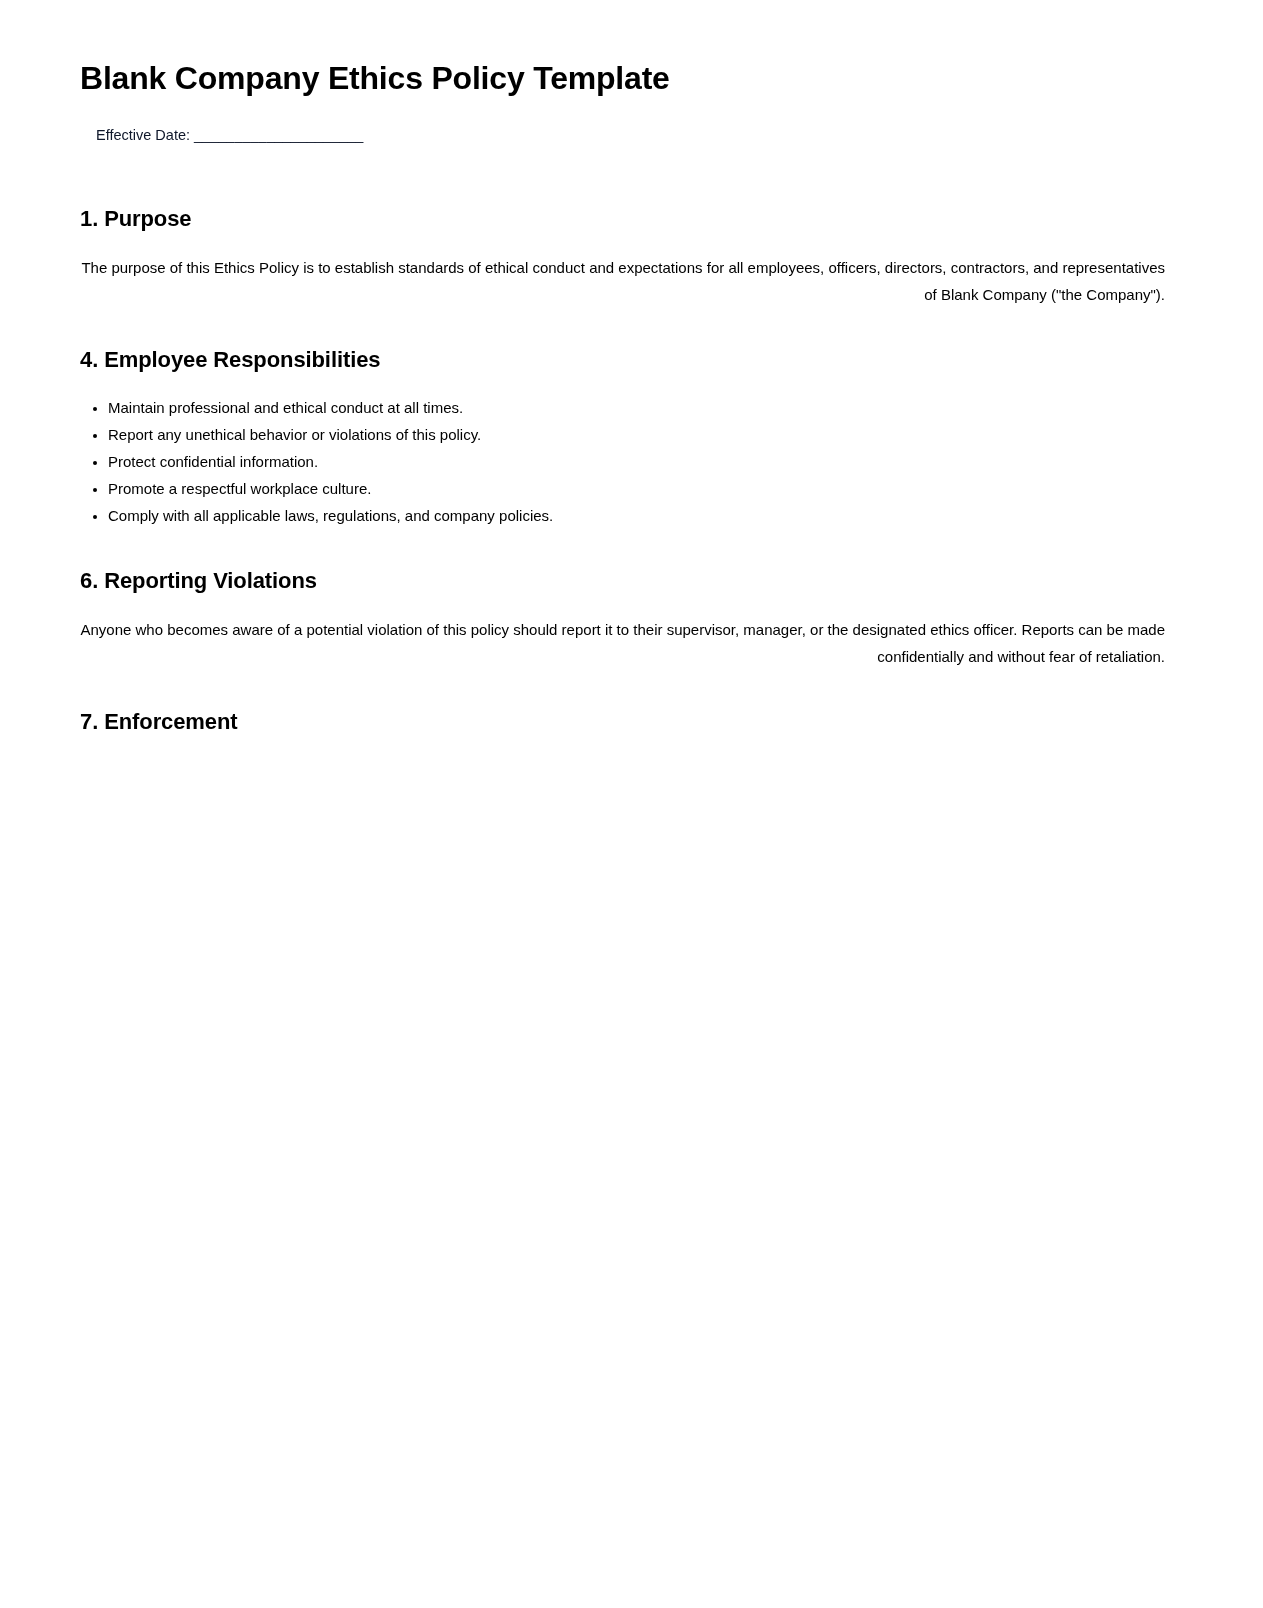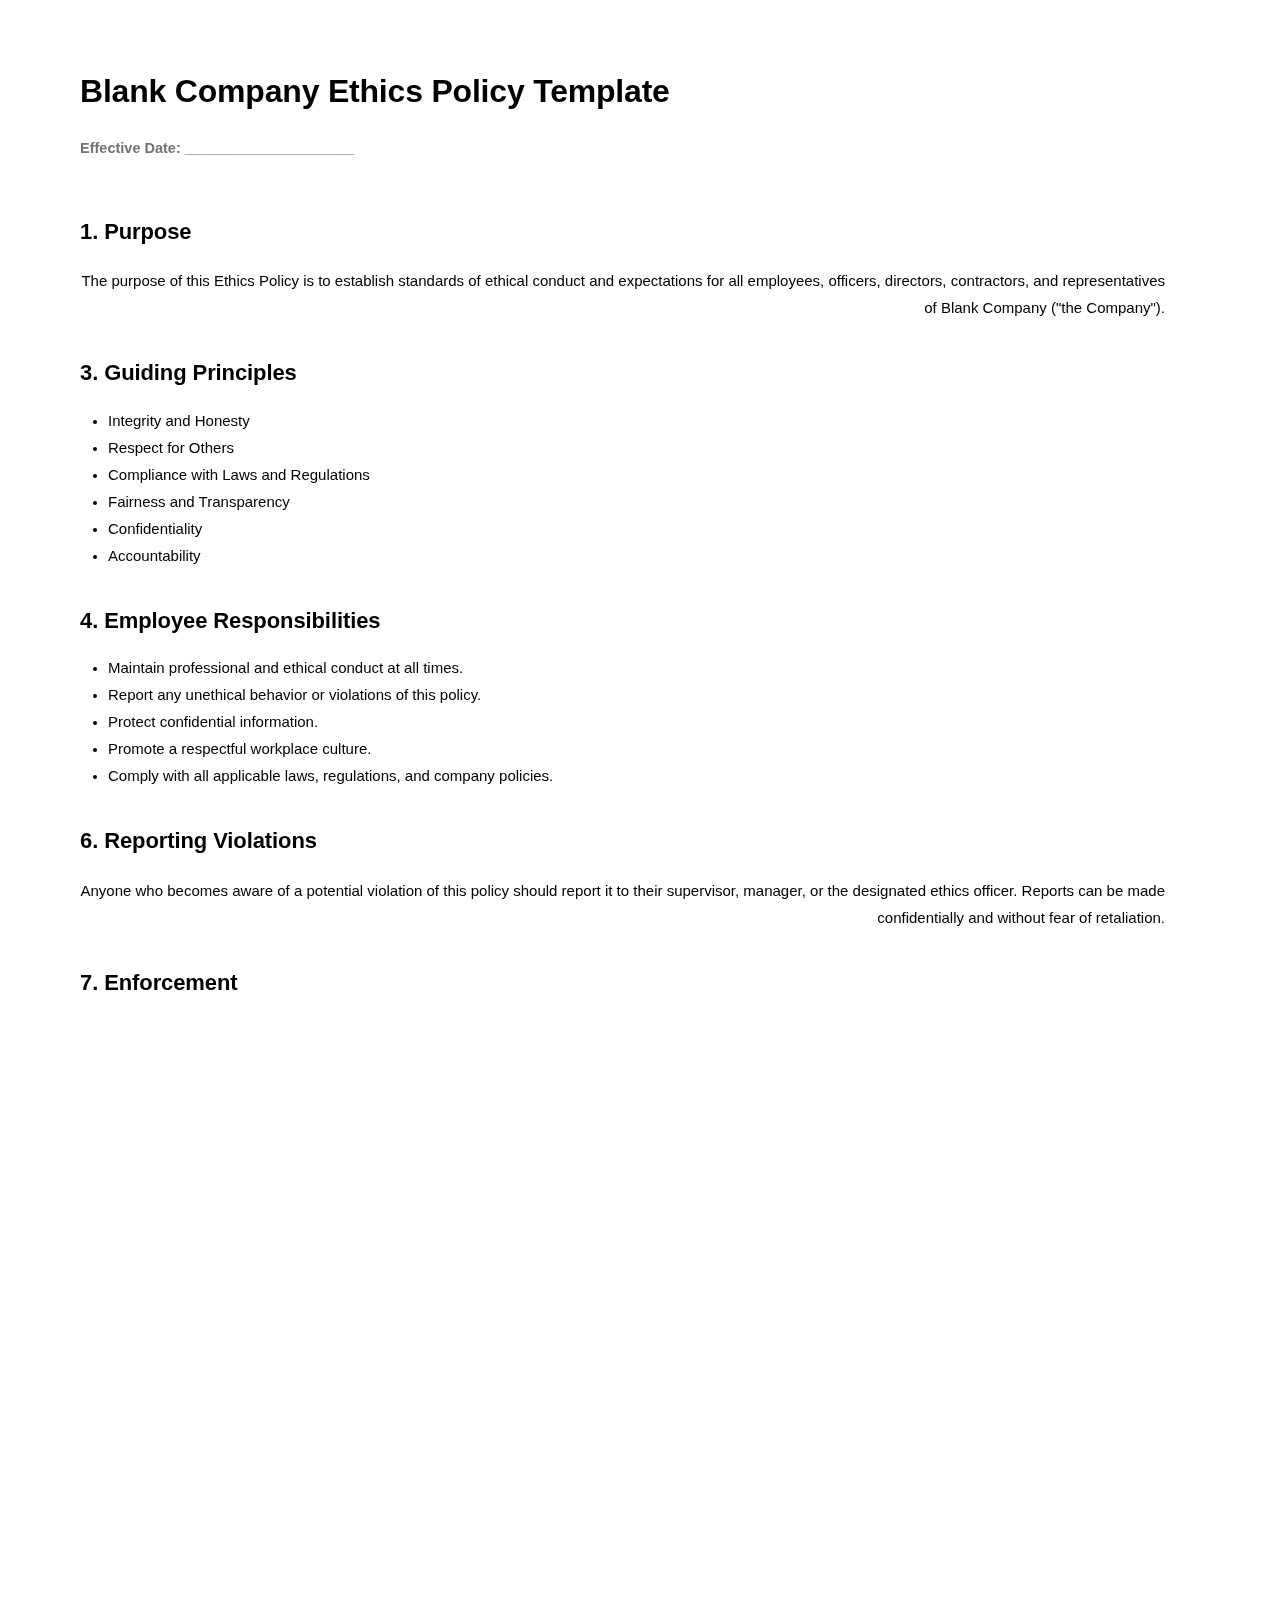--- a/index.html
+++ b/index.html
@@ -14,21 +14,21 @@
     overflow: hidden;
     font-family: "Liberation Sans", "DejaVu Sans", sans-serif;
     color: #000000;
     -webkit-font-smoothing: antialiased;
   }
 
   
   #doc-viewport {
     position: absolute;
     left: 0;
-    top: 16px;
+    top: 3px;
     width: 1263px;
     height: 1291px;
     overflow: hidden;
     background: #ffffff;
   }
 
   #doc-page {
     position: relative;
     width: 1263px;
     padding: 0 80px 0 80px;
@@ -44,25 +44,25 @@
     margin: 0;
     padding-top: 56px;
     color: #000;
   }
 
   .meta-block {
     margin-top: 30px;
   }
   .meta-line {
     font-size: 14.5px;
-    font-weight: bold;
+    font-weight: normal;
     line-height: 1.2;
-    margin: 0 0 22px 0;
+    margin: 0 0 22px 16px;
     white-space: pre;
-    color: #737373;
+    color: #0f172a;
   }
 
   h2.section-heading {
     font-size: 22px;
     font-weight: bold;
     line-height: 1.25;
     letter-spacing: -0.1px;
     margin: 0;
     padding-top: 38px;
     padding-bottom: 0;
@@ -107,31 +107,20 @@
     <div class="meta-block">
       <p class="meta-line">Effective Date: _____________________</p>
     </div>
 
     <section class="section-block">
       <h2 class="section-heading">1. Purpose</h2>
       <p class="section-body">The purpose of this Ethics Policy is to establish standards of ethical conduct and expectations for all employees, officers, directors, contractors, and representatives of Blank Company ("the Company").</p>
     </section>
 
 
-    <section class="section-block">
-      <h2 class="section-heading">3. Guiding Principles</h2>
-      <ul class="section-list">
-        <li>Integrity and Honesty</li>
-        <li>Respect for Others</li>
-        <li>Compliance with Laws and Regulations</li>
-        <li>Fairness and Transparency</li>
-        <li>Confidentiality</li>
-        <li>Accountability</li>
-      </ul>
-    </section>
 
     <section class="section-block">
       <h2 class="section-heading">4. Employee Responsibilities</h2>
       <ul class="section-list">
         <li>Maintain professional and ethical conduct at all times.</li>
         <li>Report any unethical behavior or violations of this policy.</li>
         <li>Protect confidential information.</li>
         <li>Promote a respectful workplace culture.</li>
         <li>Comply with all applicable laws, regulations, and company policies.</li>
       </ul>

